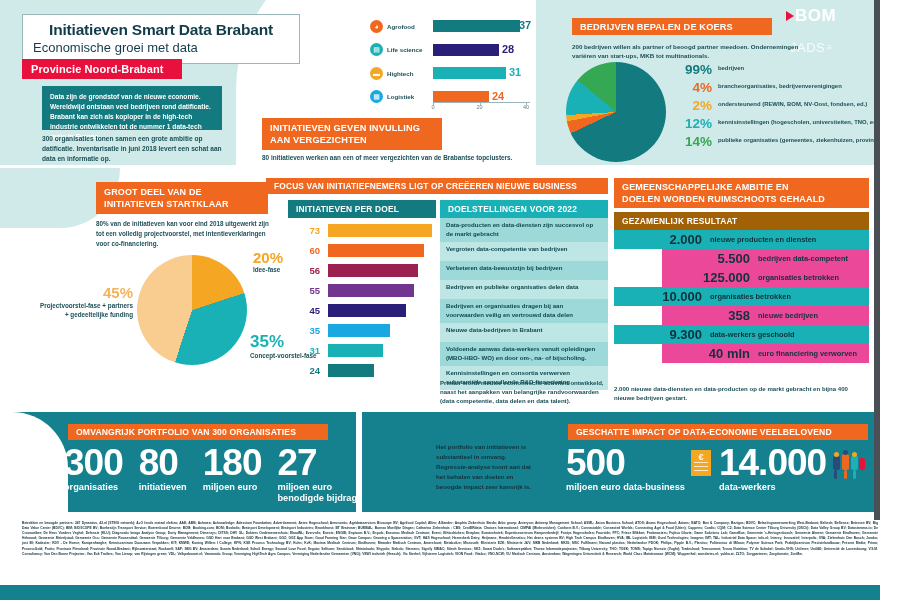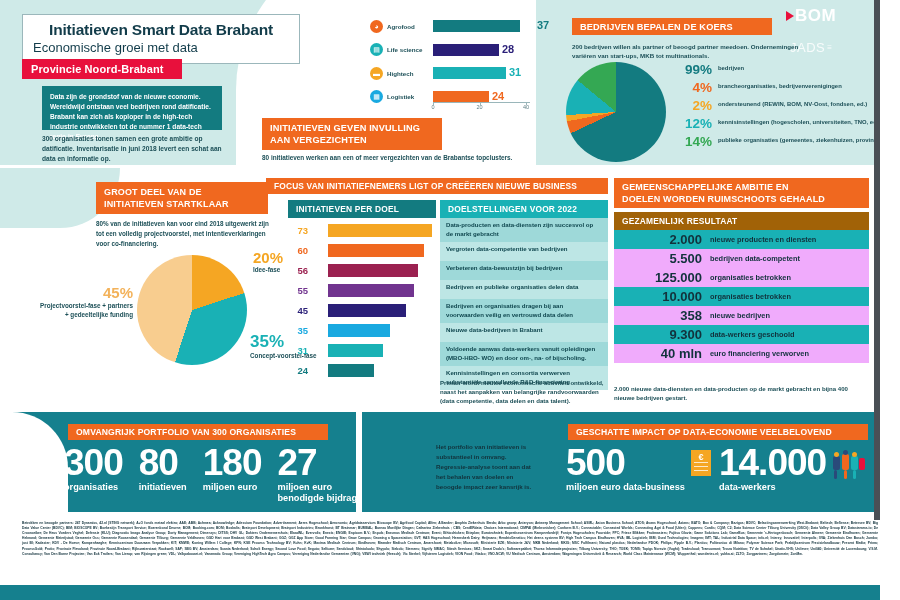--- a/index.html
+++ b/index.html
@@ -170,21 +170,21 @@
   .sec-focus { position:absolute; left:266px; top:178px; width:342px; height:16px; font-size:8.4px; }
 
   
   .panel-doel { position:absolute; left:288px; top:200px; width:148px; }
   .panel-head {
     background:#137b80; color:#ffffff; font-weight:bold; font-size:8.4px;
     height:18px; display:flex; align-items:center; padding-left:8px; letter-spacing:0.2px;
   }
   .doel-rows { padding-top:5px; }
   .doel-row { display:flex; align-items:center; height:15px; margin-bottom:5px; }
-  .doel-val { width:40px; text-align:right; font-size:9.5px; font-weight:bold; padding-right:20px;}
+  .doel-val { width:40px; text-align:right; font-size:9.5px; font-weight:bold; padding-right:8px;}
   .doel-bar { height:13px; }
 
   
   .panel-doelst { position:absolute; left:440px; top:200px; width:168px; }
   .ds-row {
     font-size:6.1px; font-weight:bold; color:#10474f; padding:3px 6px; line-height:1.4;
   }
   .ds-a { background:#9ed9d9; }
   .ds-b { background:#bde6e5; }
   .primair-note {
@@ -192,21 +192,21 @@
     font-size:6.1px; font-weight:bold; color:#1c4f57; line-height:1.5;
   }
 
   
   .sec-ambitie { position:absolute; left:614px; top:178px; width:255px; height:30px;
     font-size:9px; line-height:1.35; }
   .sec-ambitie span { display:block; }
   .panel-rez { position:absolute; left:614px; top:212px; width:255px; }
   .rez-row { display:flex; align-items:center; height:19px; }
   .rez-a { background:#19b1b5; }
-  .rez-b { background:#f0abfc; }
+  .rez-b { background:#ec4899;margin-left:48px; }
   .rez-val { width:96px; text-align:right; font-size:13px; font-weight:bold; color:#12323c; padding-right:8px; }
   .rez-txt { font-size:7.4px; font-weight:bold; color:#12323c; }
   .rez-note {
     position:absolute; left:614px; top:384px; width:250px;
     font-size:6.1px; font-weight:bold; color:#1c4f57; line-height:1.5;
   }
 
   
   .sec-portfolio {
     position:absolute; left:68px; top:424px; width:260px; height:16px; font-size:8.6px;
@@ -273,21 +273,21 @@
     <span>JADS</span>
     <span class="jads-mark">≡</span>
   </div>
 
   <div class="cluster-chart">
     <div class="cl-row">
       <span class="cl-ico" style="background:#f0681f">◕</span>
       <span class="cl-lbl">Agrofood</span>
       <span class="cl-track">
         <span class="cl-bar" style="width:86.5px;background:#137b80"></span>
-        <span class="cl-val" style="left:104px;top:-1px;color:#137b80">37</span>
+        <span class="cl-val" style="left:86px;top:-1px;color:#137b80">37</span>
       </span>
     </div>
     <div class="cl-row">
       <span class="cl-ico" style="background:#19b1b5">▤</span>
       <span class="cl-lbl">Life science</span>
       <span class="cl-track">
         <span class="cl-bar" style="width:65.5px;background:#2a1f78"></span>
         <span class="cl-val" style="left:69px;top:-1px;color:#2a1f78">28</span>
       </span>
     </div>

